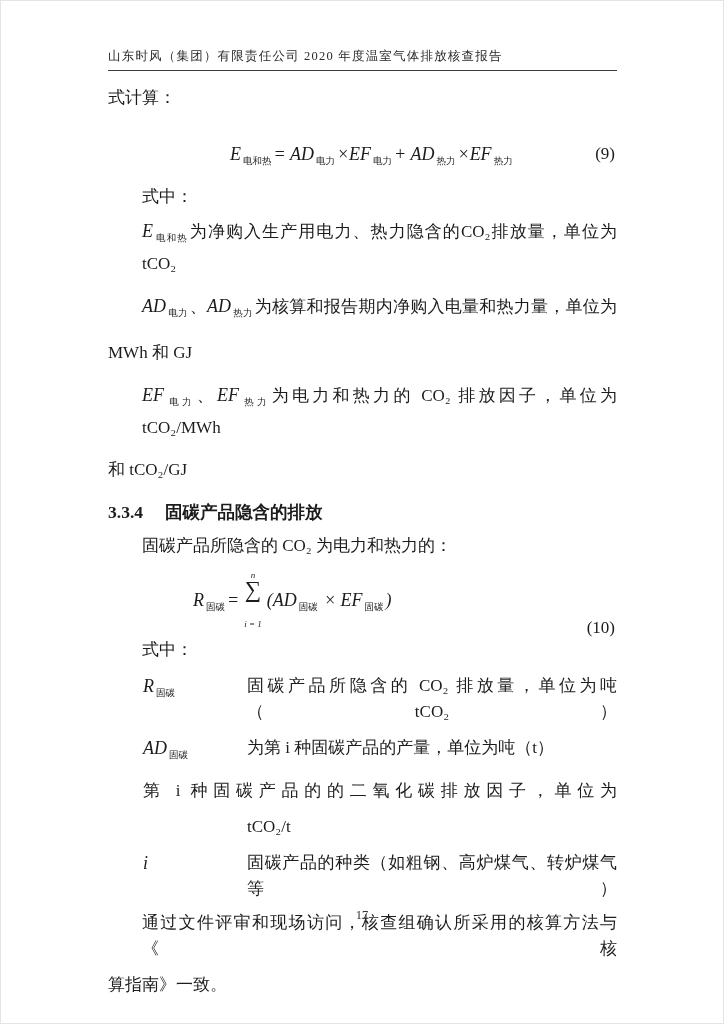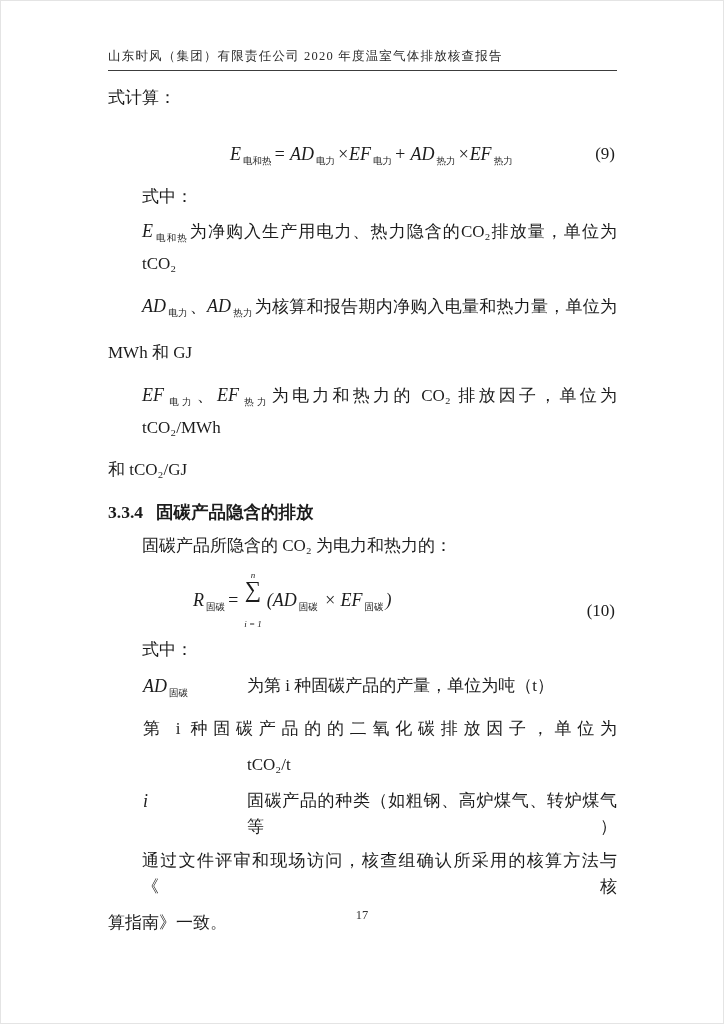--- a/index.html
+++ b/index.html
@@ -20,21 +20,21 @@
   .it { font-style:italic; font-family:"Liberation Serif","DejaVu Serif",serif; }
   .fl { font-size:18px; }               
   .cnsub { font-size:9.5px; vertical-align:-4px; padding:0 2px; letter-spacing:0; }
   .formula-row { position:relative; line-height:30px; }
   .fnum { position:absolute; right:2px; top:0; font-size:17px; }
   .sum { display:inline-flex; flex-direction:column; align-items:center; vertical-align:middle; line-height:1; margin:0 5px; position:relative; top:-2px; }
   .sum-top { font-size:9px; font-style:italic; }
   .sum-mid { font-size:23px; line-height:0.85; }
   .sum-bot { font-size:9px; font-style:italic;margin-top:20px; }
   .heading { font-weight:bold; font-size:17.5px; line-height:26px; }
-  .heading .hnum { margin-right:13px; }
+  .heading .hnum { margin-right:22px; }
   .defrow { display:flex; line-height:26px; padding-left:35px; }
   .defsym { width:104px; flex:0 0 104px; }
   .defdesc { flex:1; }
   .defcont { padding-left:139px; line-height:26px; }
   .pageno { position:absolute; top:908px; left:0; width:100%; text-align:center; font-size:12.5px; color:#333; }
   
   .mt8{margin-top:8px}.mt10{margin-top:10px}.mt12{margin-top:8px}.mt14{margin-top:14px}
   .mt16{margin-top:16px}.mt28{margin-top:28px}
 </style>
 </head>
@@ -82,25 +82,29 @@
     <div class="formula-row mt14" style="line-height:52px;">
       <span style="margin-left:85px">
         <span class="it fl">R</span><span class="cnsub">固碳</span><span class="it fl">=</span><span class="sum">
             <span class="sum-top">n</span>
             <span class="sum-mid">∑</span>
             <span class="sum-bot">i = 1</span>
           </span><span class="it fl">(</span><span class="it fl">AD</span><span class="cnsub">固碳</span>
         <span class="it fl">×</span>
         <span class="it fl">EF</span><span class="cnsub">固碳</span><span class="it fl">)</span>
       </span>
-      <span class="fnum" style="top:12px">(10)</span>
+      <span class="fnum" style="top:29px">(10)</span>
     </div>
 
     <div class="ln indent" style="margin-top:4px">式中：</div>
 
+    <div class="defrow mt10">
+      <span class="defsym"><span class="it fl">R</span><span class="cnsub">固碳</span></span>
+      <span class="defdesc fill">固碳产品所隐含的 CO₂ 排放量，单位为吨（tCO₂）</span>
+    </div>
 
     <div class="defrow mt10">
       <span class="defsym"><span class="it fl">AD</span><span class="cnsub">固碳</span></span>
       <span class="defdesc">为第 i 种固碳产品的产量，单位为吨（t）</span>
     </div>
 
     <div class="defrow mt10">
       <span class="defdesc fill">第 i 种固碳产品的的二氧化碳排放因子，单位为</span>
     </div>
     <div class="defcont mt10">tCO₂/t</div>

